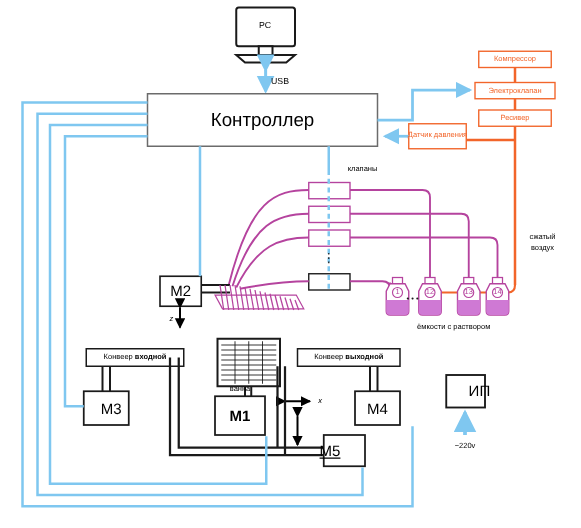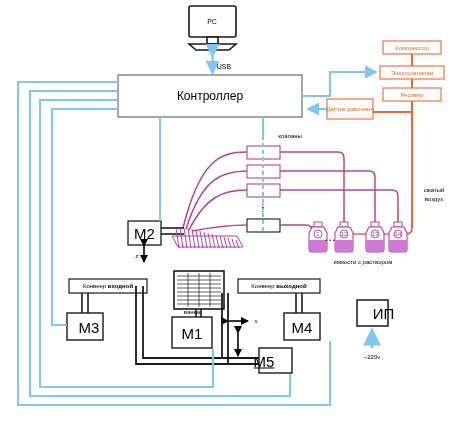--- a/index.html
+++ b/index.html
@@ -2,24 +2,24 @@
 <html><head>
 <meta charset="utf-8">
 <style>
   html,body{margin:0;padding:0;background:#ffffff;}
   body{width:465px;height:422px;position:relative;overflow:hidden;
        font-family:"Liberation Sans","DejaVu Sans",sans-serif;}
   #stage{position:absolute;left:0;top:0;width:465px;height:422px;}
   svg#diagram{position:absolute;left:0;top:0;width:465px;height:422px;}
   .lbl{position:absolute;white-space:nowrap;color:#000;}
   .ctr{transform:translate(-50%,-50%);text-align:center;}
-  .box-title{font-size:12px;}
+  .box-title{font-size:15px;}
   .small{font-size:7px;}
   .tiny{font-size:6px;}
-  .motor{font-size:15px;}
+  .motor{font-size:12px;}
   .orange-txt{color:#f2652a;}
   .bold{font-weight:bold;}
   .ital{font-style:italic;}
 </style>
 </head>
 <body>
 
 <div id="stage">
 
   <svg id="diagram" viewBox="0 0 465 422">
@@ -248,21 +248,21 @@
 
   <div class="lbl ctr tiny" style="left:192px;top:312px;">ванна</div>
 
   <div class="lbl ctr tiny" style="left:108px;top:286px;">
     <span>Конвеер </span><span class="bold">входной</span>
   </div>
   <div class="lbl ctr tiny" style="left:279px;top:286px;">
     <span>Конвеер </span><span class="bold">выходной</span>
   </div>
 
-  <div class="lbl ctr motor" style="left:192px;top:332.5px;">M1</div>
+  <div class="lbl ctr motor" style="left:192px;top:332.5px;font-weight:bold;">M1</div>
   <div class="lbl ctr motor" style="left:89px;top:326.5px;">M3</div>
   <div class="lbl ctr motor" style="left:302px;top:326.5px;text-align:center;">M4</div>
   <div class="lbl ctr motor" style="left:264px;top:360.5px;text-decoration:underline;">M5</div>
 
   <div class="lbl ctr motor" style="left:372.5px;top:313px;margin-left:11px;">ИП</div>
   <div class="lbl ctr tiny" style="left:372px;top:357px;">~220v</div>
 
 </div>
 
 </body></html>

